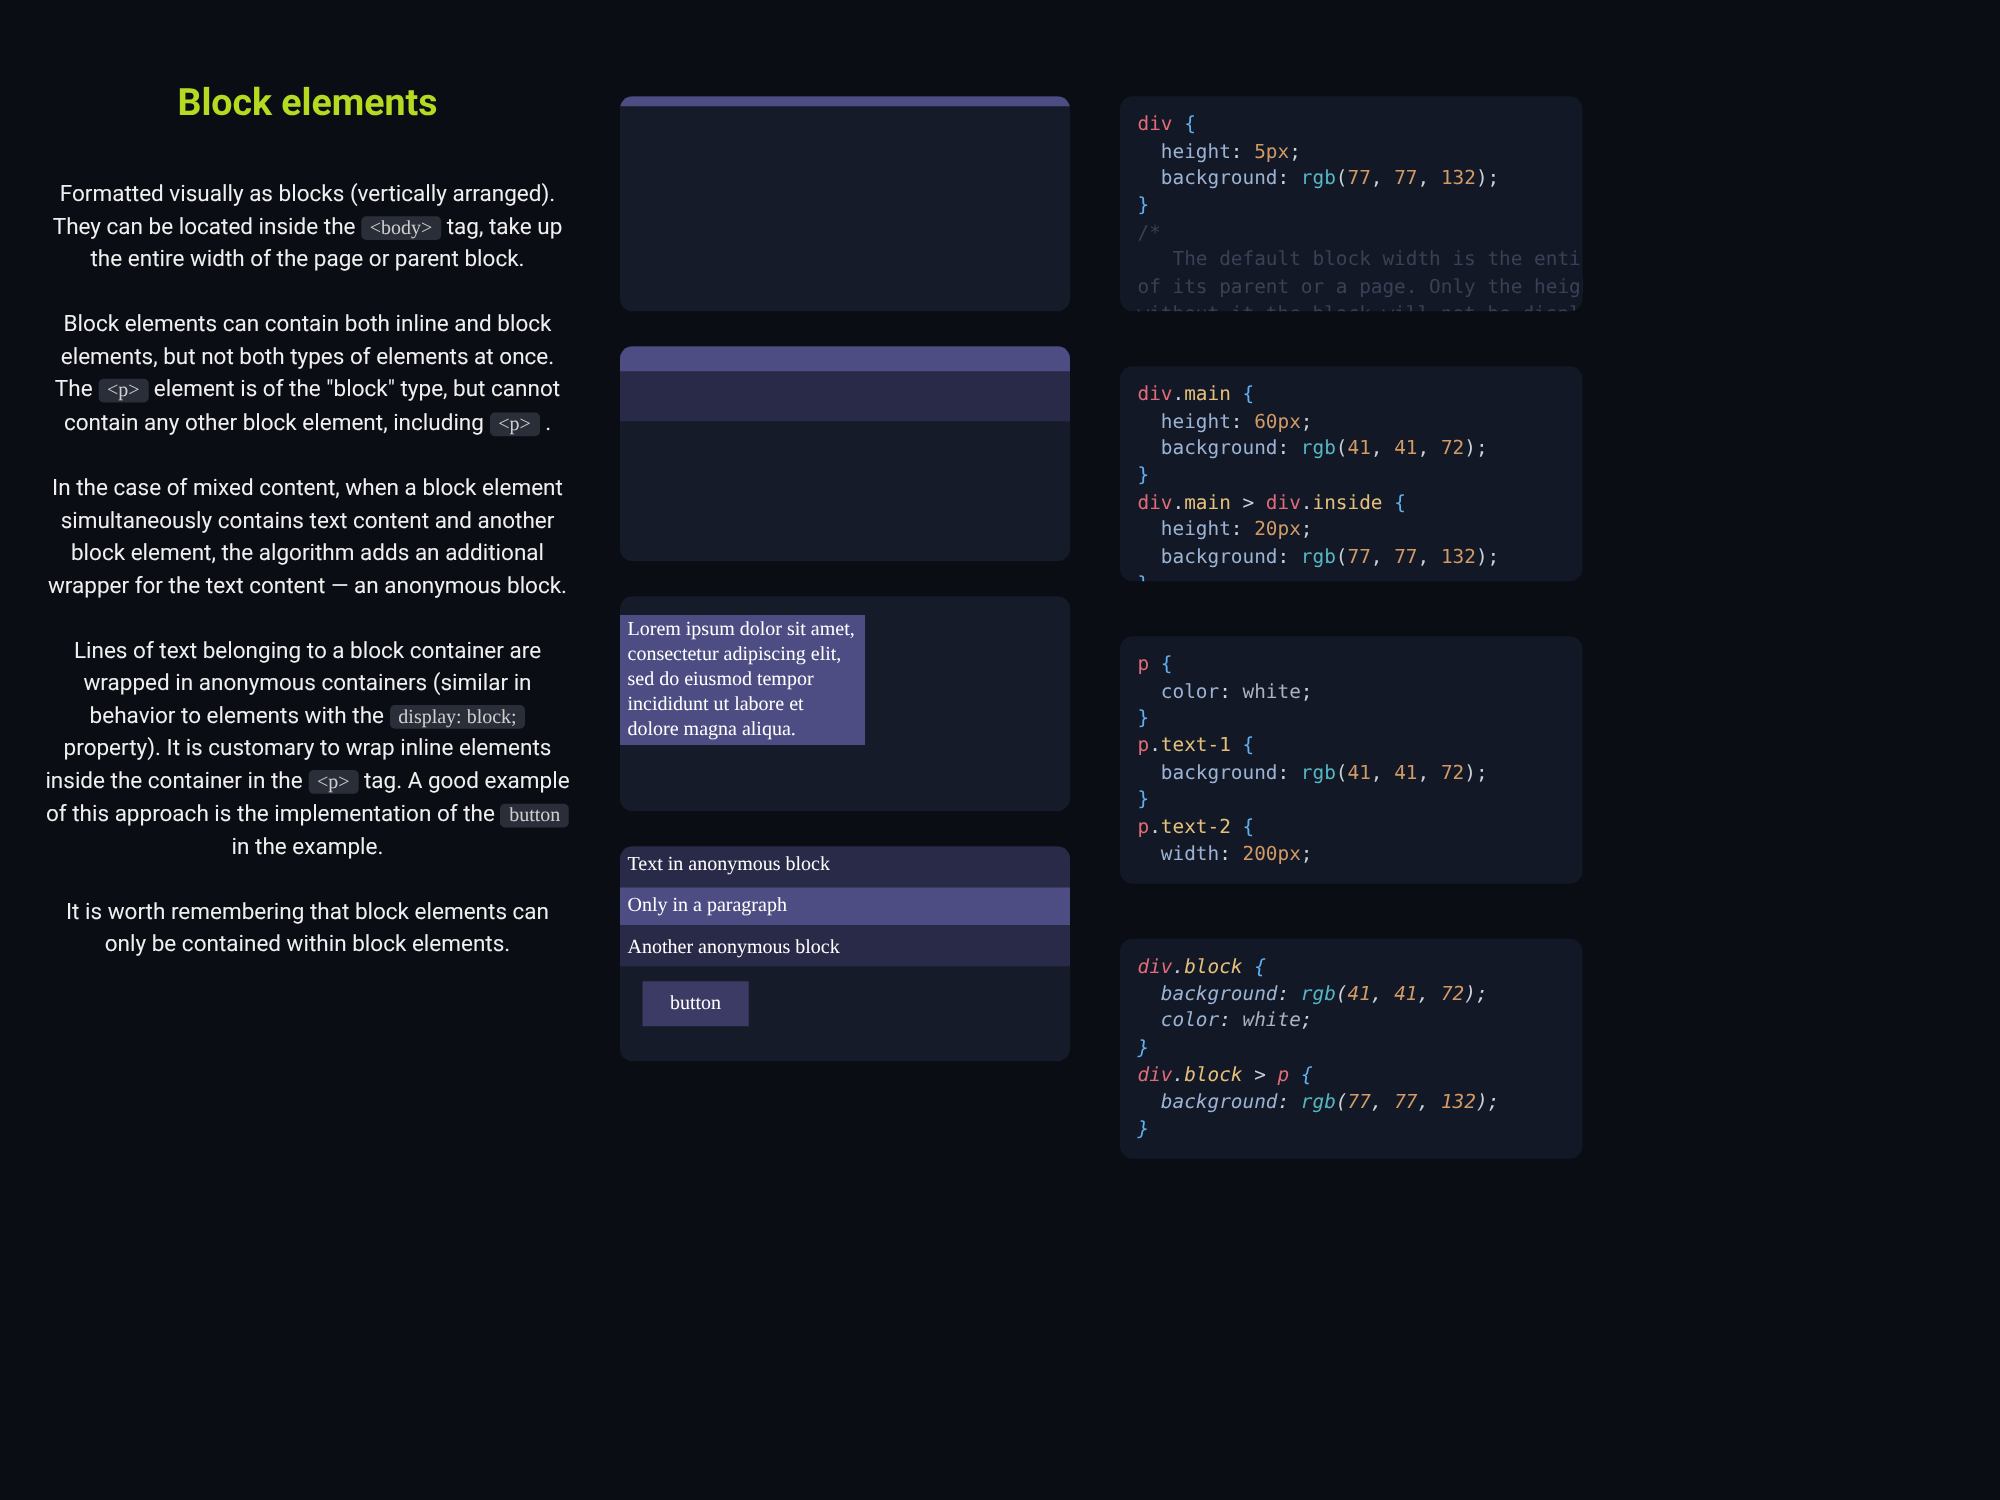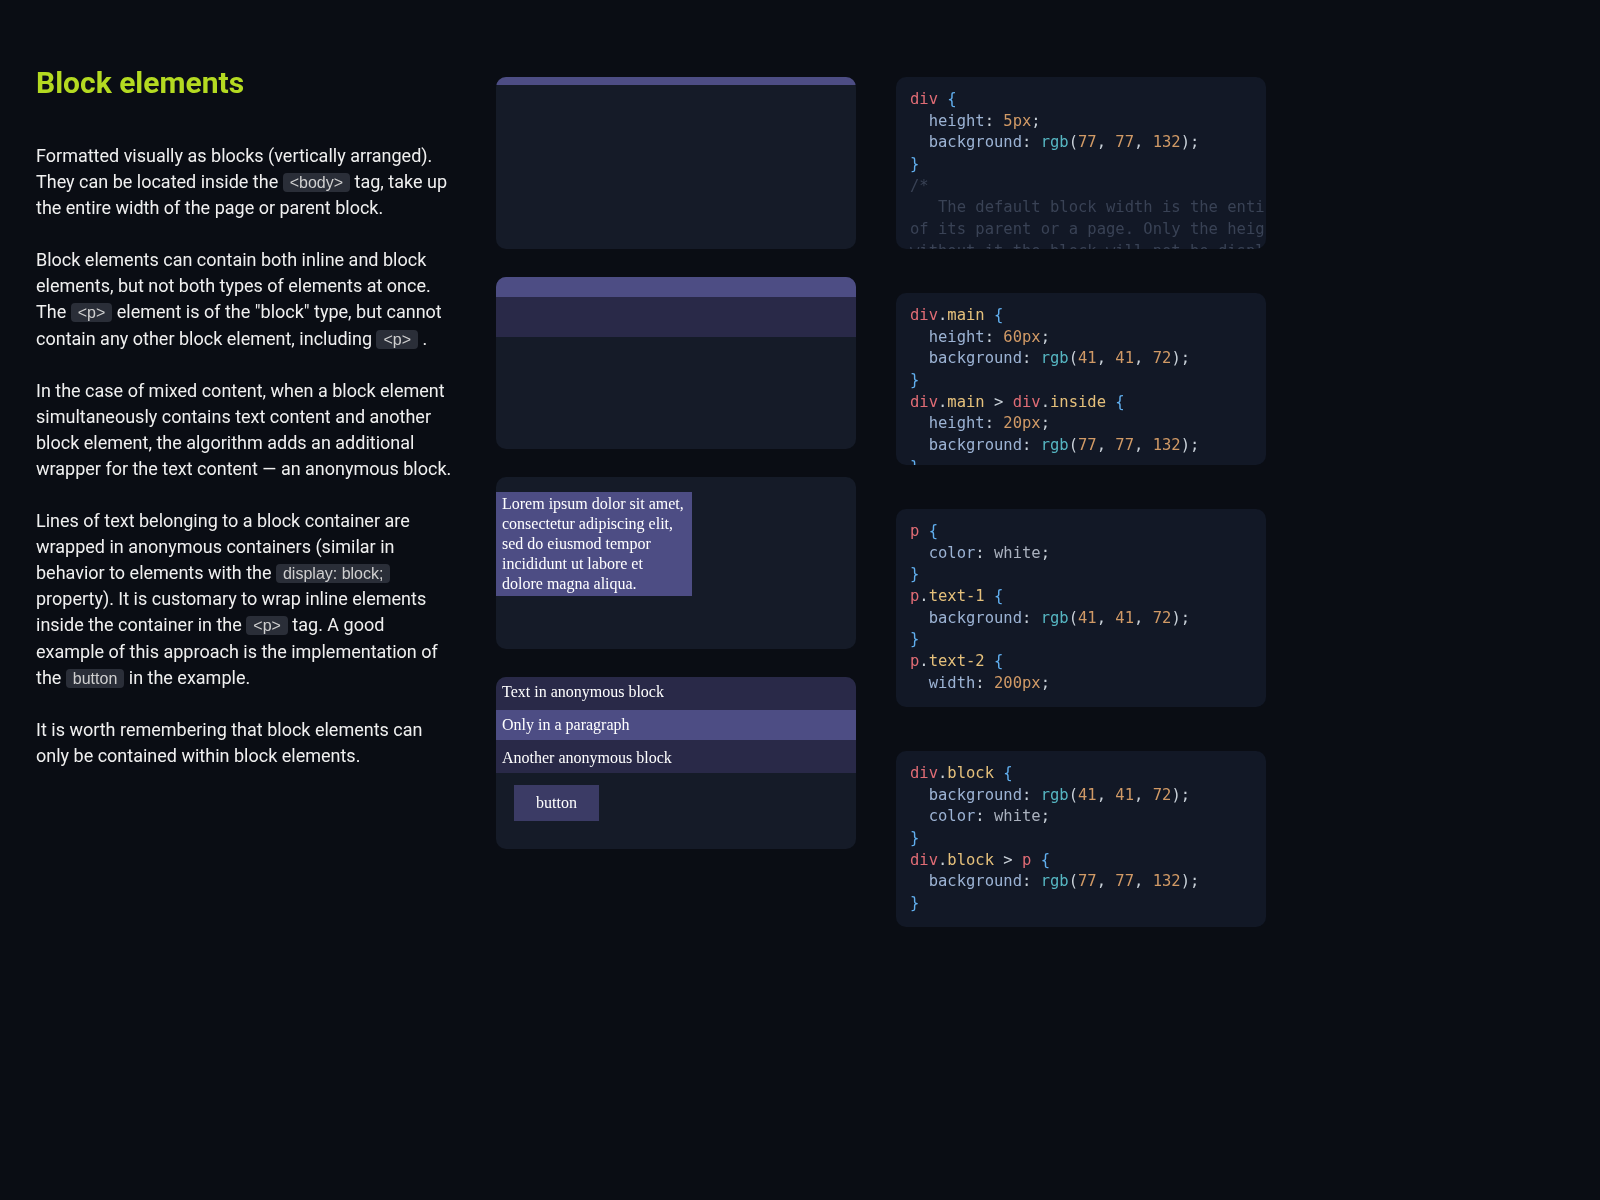--- a/index.html
+++ b/index.html
@@ -13,39 +13,39 @@
     height: 960px;
     overflow: hidden;
     padding: 35px 23px 0 36px;
   }
   .page {
     display: grid;
     grid-template-columns: 420px 360px 370px;
     column-gap: 40px;
     align-items: start;
   }
-  .left { padding-top: 25px; }
+  .left { padding-top: 25px; text-align: center; }
   h1 {
     color: #b4da21;
     font-size: 30px;
     font-weight: 700;
     margin-bottom: 38px;
   }
   .left p {
     margin-bottom: 26px;
     font-size: 18px;
     line-height: 1.45;
     color: #f0f0f0;
   }
   code.inline {
     background: #2a2e38;
     color: #d0d0d0;
     padding: 1px 7px;
     border-radius: 4px;
-    font-family: Liberation Sans, sans-serif;
+    font-family: Liberation Serif, serif;
     font-size: 16px;
   }
   .mid, .right { padding-top: 42px; display: flex; flex-direction: column; }
   .demo {
     background: #151b28;
     border-radius: 10px;
     padding: 0;
     overflow: hidden;
     margin-bottom: 28px;
     font-family: Georgia, "Times New Roman", serif;
@@ -82,21 +82,21 @@
     line-height: 1.4;
     color: #c9d1d9;
     margin-bottom: 44px;
     white-space: pre;
     position: relative;
     overflow: hidden;
   }
   .codebox.c1 { height: 172px; }
   .codebox.c2 { height: 172px; }
   .codebox.c3 { height: 198px; }
-  .codebox.c4 { min-height: 172px; }
+  .codebox.c4 { min-height: 172px; font-style: italic; }
   .sel { color: #e06c75; }   
   .cls { color: #e5c07b; }   
   .prop { color: #9cb3d4; }  
   .num { color: #d19a66; }   
   .fn { color: #56b6c2; }    
   .pun { color: #61afef; }   
   .kw { color: #abb2bf; }    
   .comment { color: #394255; } 
 </style>
 </head>

